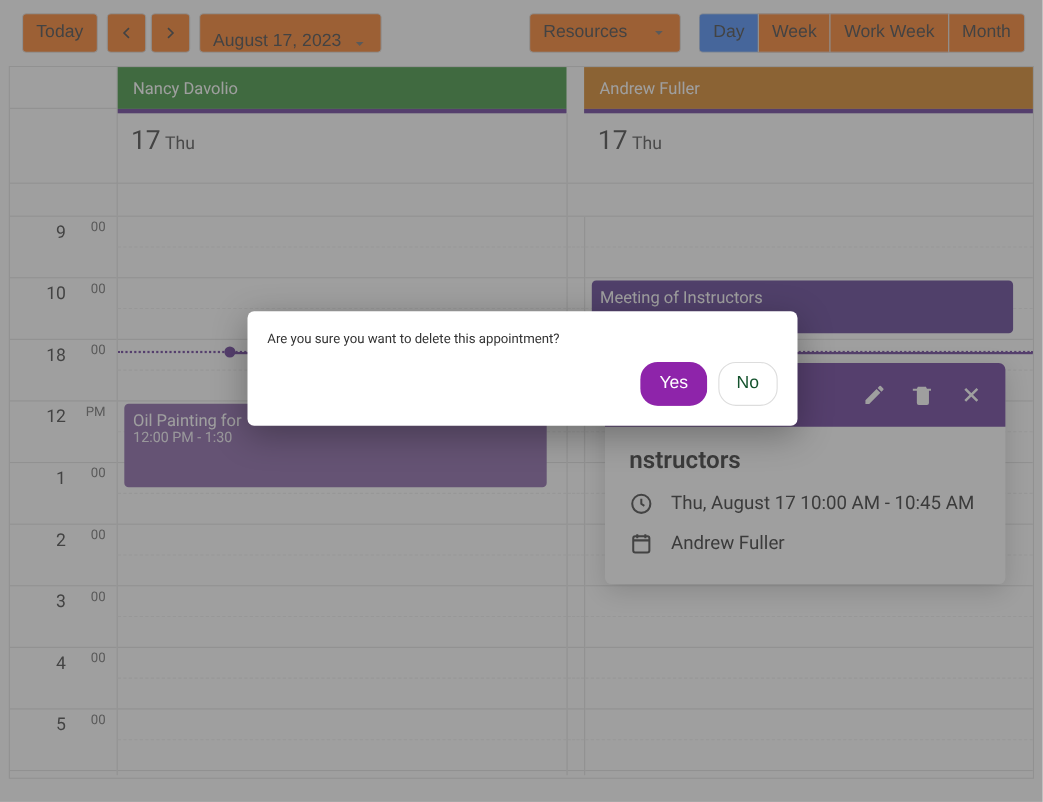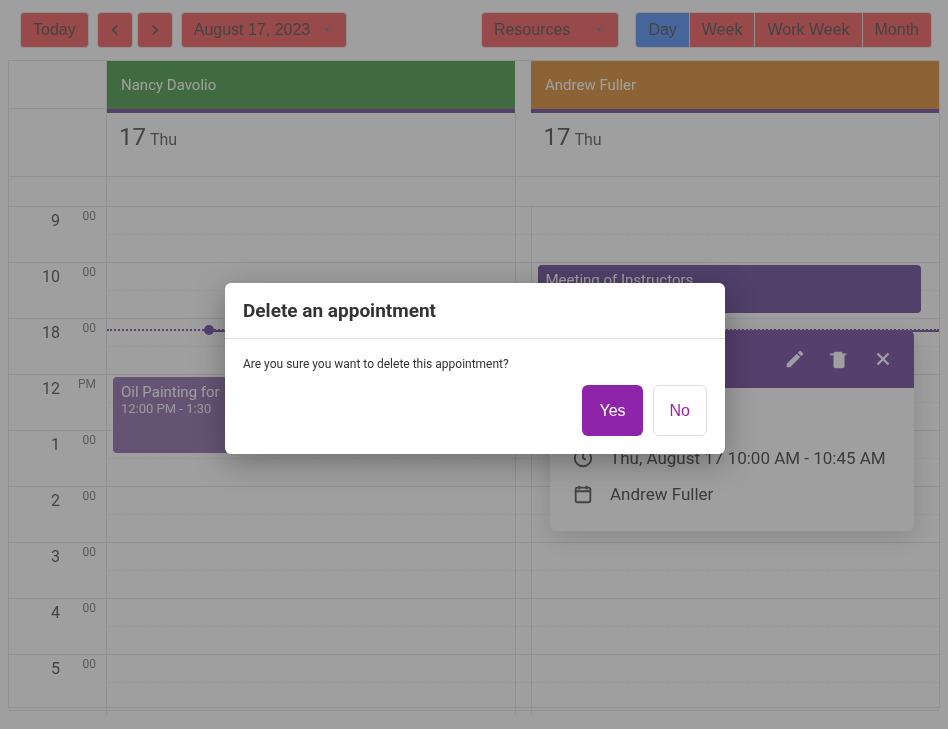--- a/index.html
+++ b/index.html
@@ -1,34 +1,34 @@
 <!DOCTYPE html>
 <html><head>
 <meta charset="utf-8">
 <style>
   * { box-sizing: border-box; }
   html, body { margin:0; padding:0; font-family: -apple-system, "Segoe UI", Roboto, Helvetica, Arial, sans-serif; font-size:15px; color:#333; background:#fff; }
   .app { position:relative; width:948px; height:729px; overflow:hidden; }
 
   
   .toolbar { display:flex; align-items:center; padding:12px 16px 12px 20px; gap:8px; }
-  .btn { border:1px solid #ddd; background:#ef4444; border-radius:4px; height:36px; display:inline-flex; align-items:center; justify-content:center; font-size:16px; color:#333; cursor:pointer; padding:0 12px; }
+  .btn { border:1px solid #ddd; background:#f97316; border-radius:4px; height:36px; display:inline-flex; align-items:center; justify-content:center; font-size:16px; color:#333; cursor:pointer; padding:0 12px; }
   .btn.icon-only { width:36px; padding:0; }
   .btn[data-selected="true"]{ background:#3b82f6; }
   .spacer { flex:1; }
   .tgroup { display:inline-flex; gap:4px; }
   svg { display:block; }
   .view-tabs { display:inline-flex; }
   .view-tabs .btn { border-radius:0; border-right:none; }
   .view-tabs .btn:first-child { border-radius:4px 0 0 4px; }
   .view-tabs .btn:last-child  { border-radius:0 4px 4px 0; border-right:1px solid #ddd; }
 
   
   .cal { position:relative; border:1px solid #e0e0e0; margin:0 8px; height:648px; }
-  .res-headers { display:flex; height:48px; }
+  .res-headers { display:flex; height:38px; }
   .gutter-spacer { width:98px; border-right:1px solid #e0e0e0; border-bottom:1px solid #e0e0e0; background:#fff;}
   .res-head { flex:1; color:#fff; font-size:15px; display:flex; align-items:center; padding-left:14px; }
   .res-head.nancy { background:#2e8b2e; margin-right:16px;}
   .res-head.andrew{ background:#d37a12; }
   .purple-line { height:4px; background:#5B2C90; margin:0 0 0 0; }
   .date-row { display:flex; height:64px; border-bottom:1px solid #e0e0e0; }
   .date-cell { flex:1; border-right:1px solid #e0e0e0; padding:10px 12px; font-size:16px; display:flex; align-items:baseline; gap:4px;}
   .date-cell:last-child{border-right:none;}
   .date-cell .num{ font-size:24px; font-weight:400;}
   .date-cell .dow{ font-size:16px; color:#444;}
@@ -70,43 +70,43 @@
   .popover-body .prow{ display:flex; align-items:center; gap:16px; font-size:17px; color:#222; margin-bottom:14px;}
   .popover-body .prow:last-child{margin-bottom:0;}
   .popover-body svg{ width:22px; height:22px; fill:none; stroke:#333; stroke-width:2;}
 
   
   .overlay{ position:absolute; inset:0; background:rgba(80,80,80,.55); }
   .dialog{ position:absolute; left:225px; top:283px; width:500px; background:#fff; border-radius:6px; box-shadow:0 8px 32px rgba(0,0,0,.3);}
   .dialog-head{ padding:16px 18px; font-size:19px; font-weight:700; border-bottom:1px solid #e0e0e0;}
   .dialog-body{ padding:18px 18px 14px; font-size:12px; color:#333;}
   .dialog-actions{ display:flex; justify-content:flex-end; gap:10px; padding:0 18px 18px;}
-  .dbtn{ height:51px; padding:0 16px; border-radius:6px; font-size:16px; cursor:pointer; border:1px solid transparent;}
+  .dbtn{ height:40px; padding:0 16px; border-radius:16px; font-size:16px; cursor:pointer; border:1px solid transparent;}
   .dbtn.primary{ background:#8e24aa; color:#fff;}
-  .dbtn.secondary{ background:#fff; color:#a21caf; border:1px solid #ddd;}
+  .dbtn.secondary{ background:#fff; color:#14532d; border:1px solid #ddd;}
 </style>
 </head>
 <body>
 <div class="app">
 
   <div class="toolbar">
     <button class="btn">Today</button>
     <div class="tgroup">
       <button class="btn icon-only">
         <svg width="18" height="18" viewBox="0 0 24 24">
             <path d="M15 6l-6 6 6 6" fill="none" stroke="#333" stroke-width="2"></path>
           </svg>
       </button>
       <button class="btn icon-only">
         <svg width="18" height="18" viewBox="0 0 24 24">
             <path d="M9 6l6 6-6 6" fill="none" stroke="#333" stroke-width="2"></path>
           </svg>
       </button>
     </div>
-    <button class="btn" style="gap:10px;">
+    <button class="btn" style="gap:10px;align-items:flex-end;">
       <span>August 17, 2023</span>
       <svg width="14" height="14" viewBox="0 0 24 24">
           <path d="M6 9l6 6 6-6" fill="#666"></path>
         </svg>
     </button>
     <div class="spacer"></div>
     <button class="btn" style="gap:22px;">
       <span>Resources</span>
       <svg width="14" height="14" viewBox="0 0 24 24">
           <path d="M6 9l6 6 6-6" fill="#666"></path>
@@ -303,21 +303,20 @@
             <path d="M4 9h16M8 3v4M16 3v4"></path>
           </svg>
         <span>Andrew Fuller</span>
       </div>
     </div>
   </div>
 
   <div class="overlay"></div>
 
   <div class="dialog">
-    <div class="dialog-head">Delete an appointment</div>
     <div class="dialog-body">Are you sure you want to delete this appointment?</div>
     <div class="dialog-actions">
       <button class="dbtn primary">Yes</button>
       <button class="dbtn secondary">No</button>
     </div>
   </div>
 
 </div>
 
 </body></html>

